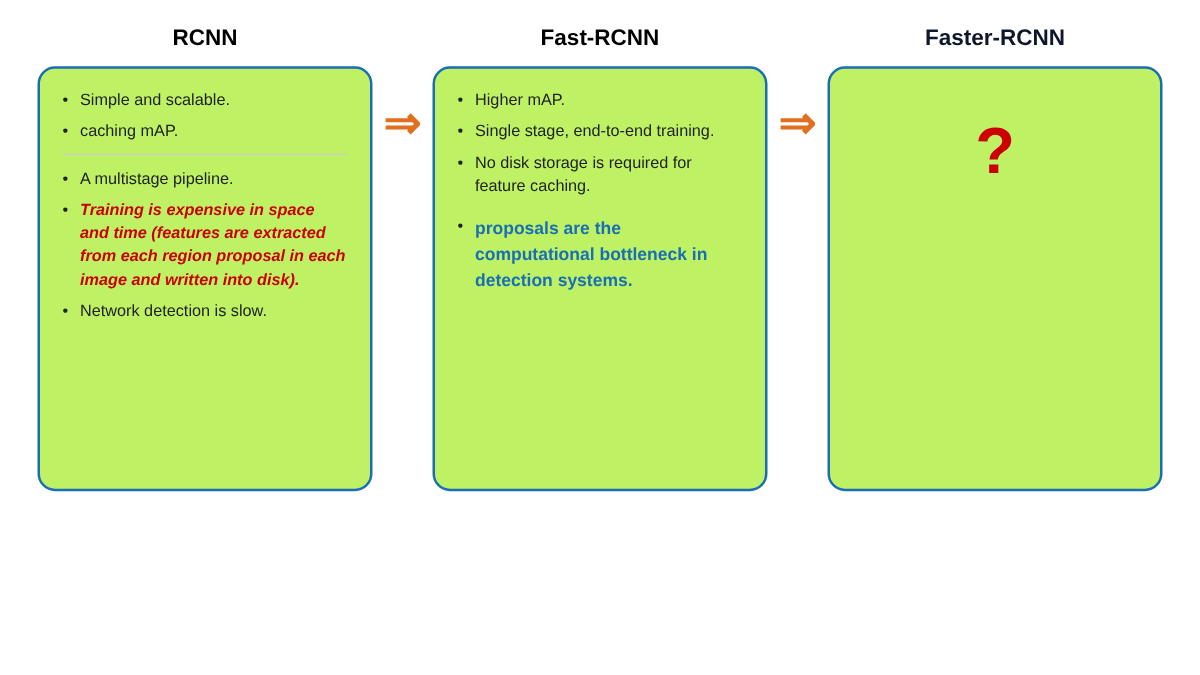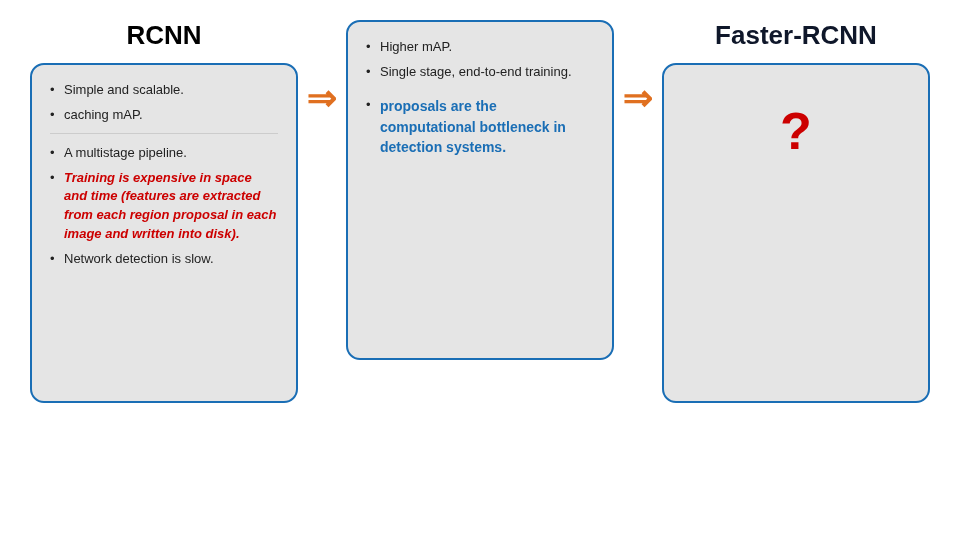--- a/index.html
+++ b/index.html
@@ -23,37 +23,37 @@
       align-items: flex-start;
     }
     .col {
       flex: 1;
       display: flex;
       flex-direction: column;
       align-items: center;
       height: 100%;
     }
     .col-title {
-      font-size: 26px;
+      font-size: 18px;
       font-weight: bold;
       color: #000000;
       margin-bottom: 12px;
       text-align: center;
     }
     .col-title.blue {
       color: #0f172a;
     }
     .card {
       border: 2px solid #1a6eb5;
       border-radius: 14px;
       padding: 16px 18px;
       width: 100%;
       min-height: 340px;
       position: relative;
-      background: #e5e5e5;
+      background: #bef264;
     }
     .bullet-list {
       list-style: none;
       padding: 0;
       margin: 0;
     }
     .bullet-list li {
       font-size: 13px;
       color: #222;
       line-height: 1.45;
@@ -137,27 +137,31 @@
         </li>
       </ul>
     </div>
   </div>
 
   <div class="arrow-col">
     <span class="arrow">⇒</span>
   </div>
 
   <div class="col">
+    <div class="col-title">Fast-RCNN</div>
     <div class="card">
       <ul class="bullet-list">
         <li>
           <span>Higher mAP.</span>
         </li>
         <li>
           <span>Single stage, end-to-end training.</span>
+        </li>
+        <li>
+          <span>No disk storage is required for feature caching.</span>
         </li>
       </ul>
       <div class="section-gap" style="margin-top:14px;">
         <ul class="bullet-list">
           <li style="padding-left:14px;">
             <span class="highlight-blue">proposals are the computational bottleneck in detection systems.</span>
           </li>
         </ul>
       </div>
     </div>

